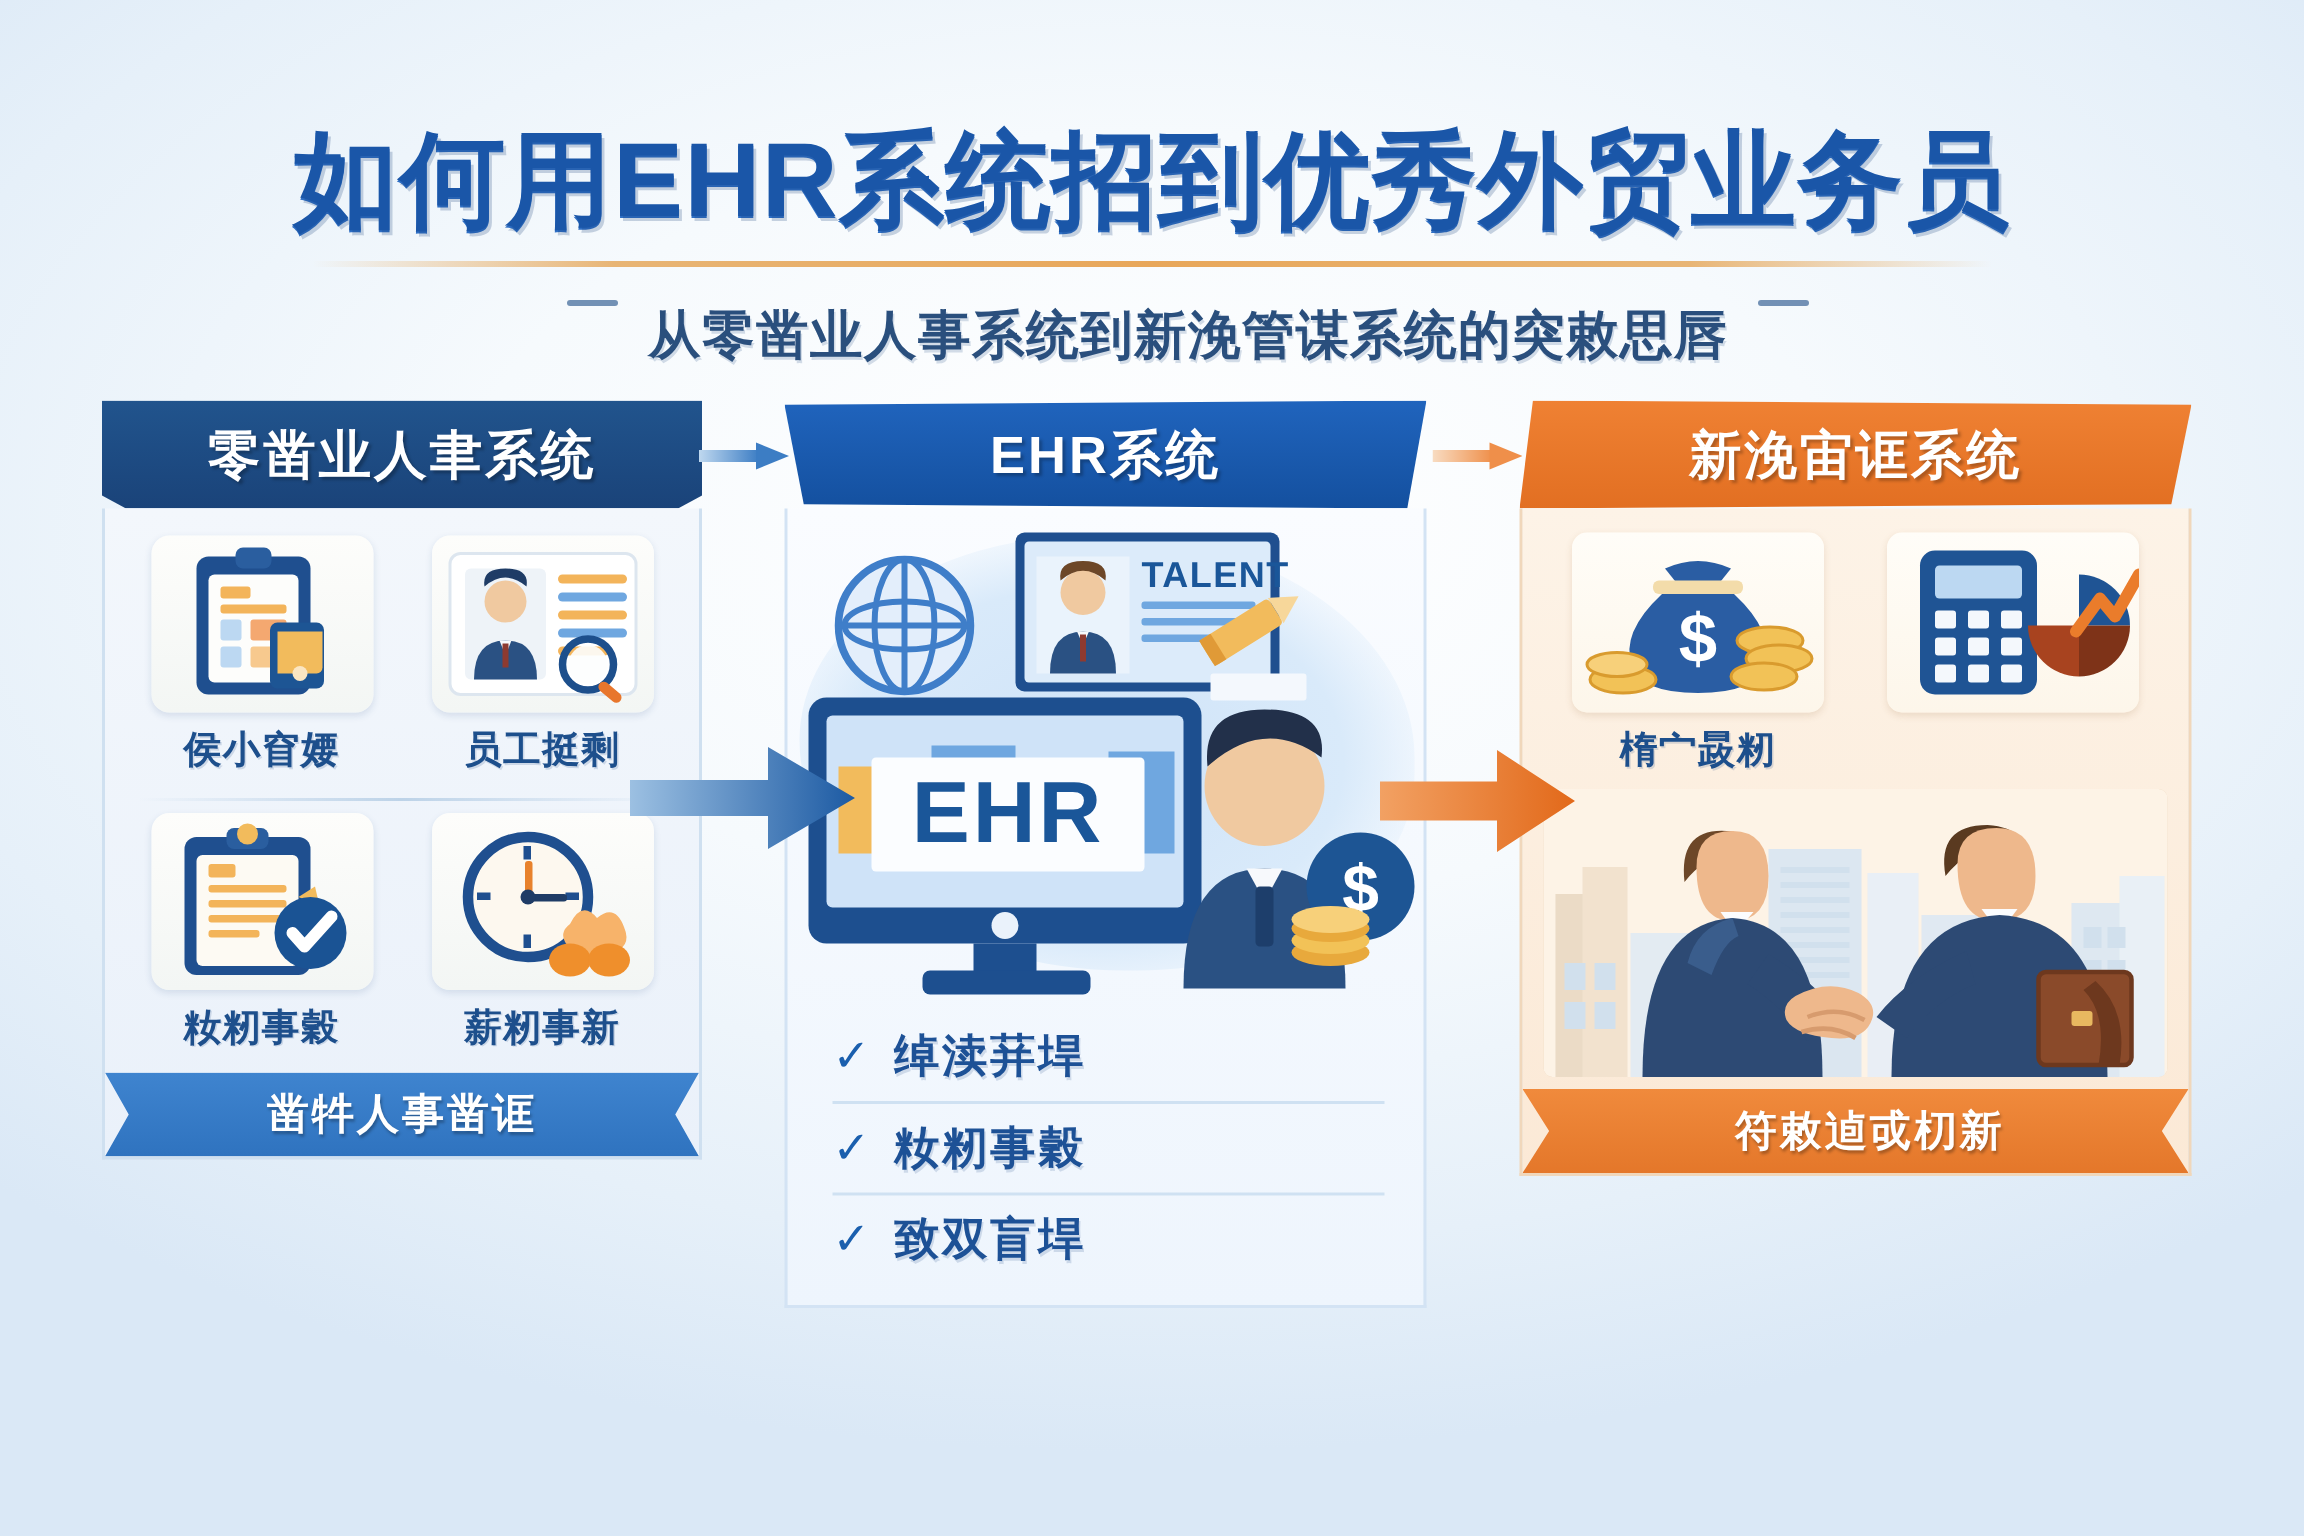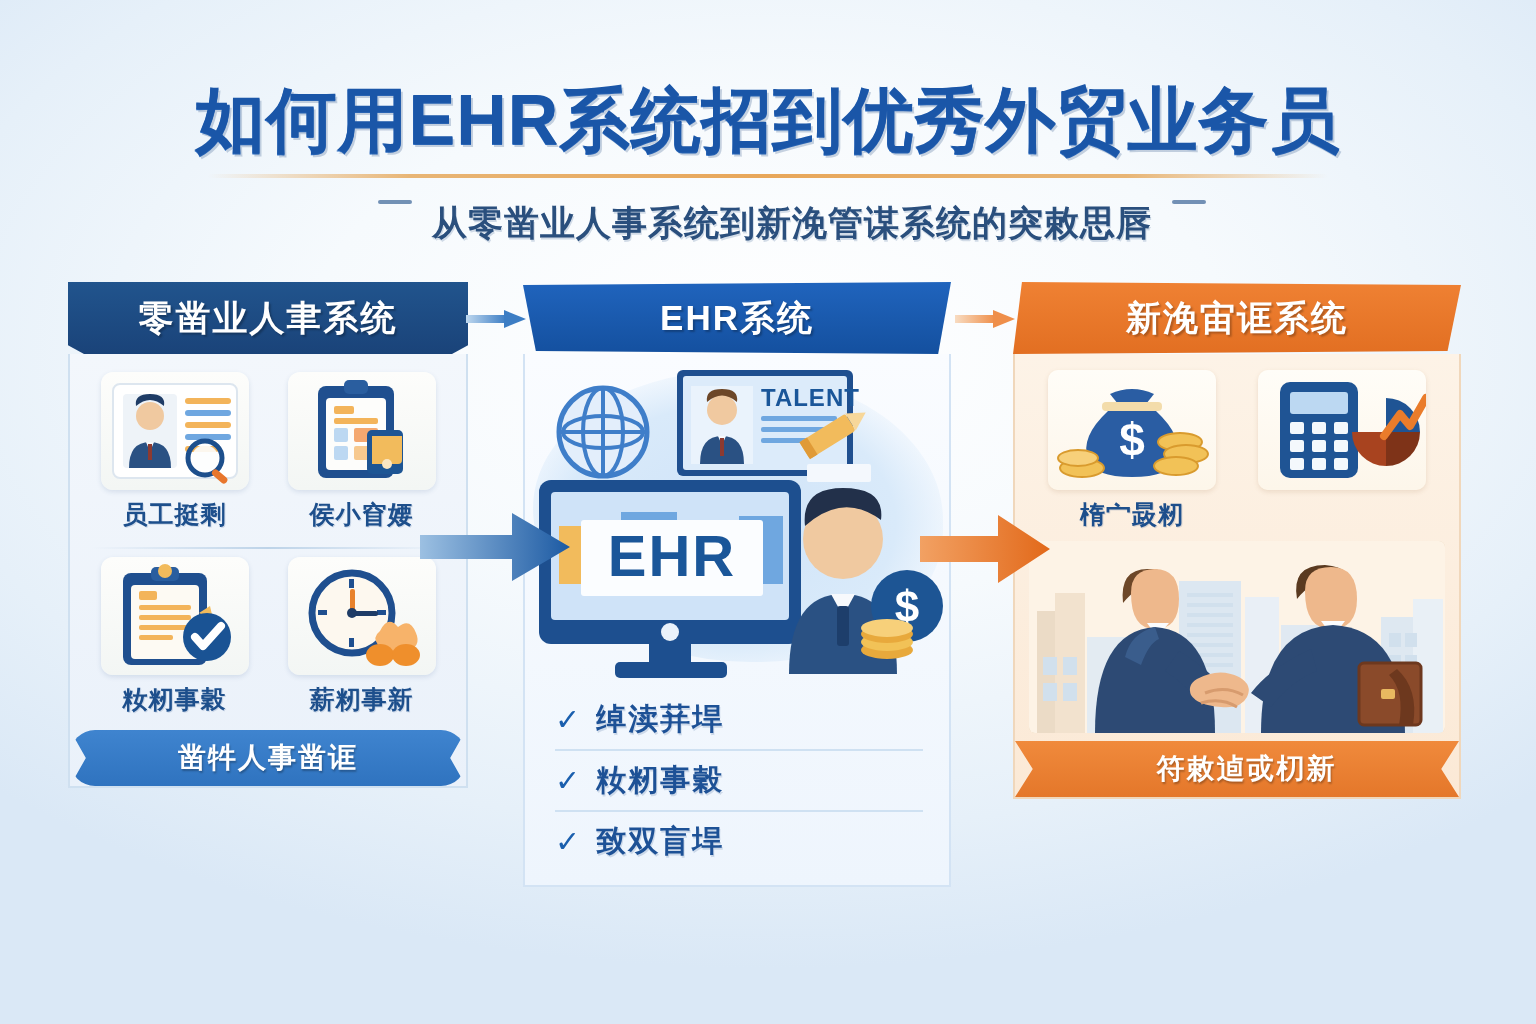--- a/index.html
+++ b/index.html
@@ -56,21 +56,21 @@
     font-weight: bold;
     color: #2a4f7d;
     letter-spacing: 1px;
     text-shadow: 1px 2px 0 rgba(30,70,130,.18);
     white-space: nowrap;
   }
 
   
   .flow {
     position: absolute;
-    top: 282px; left: 0; width: 1536px; height: 600px;
+    top: 267px; left: 0; width: 1536px; height: 600px;
   }
 
   .panel { position: absolute; top: 0; }
   .panel.left   { left: 68px;   width: 400px; }
   .panel.center { left: 523px;  width: 428px; }
   .panel.right  { left: 1013px; width: 448px; }
 
   
   .ribbon {
     position: relative;
@@ -138,21 +138,21 @@
   
   .tag {
     position: relative;
     height: 56px; margin-top: 8px;
     display: flex; align-items: center; justify-content: center;
     color: #fff; font-size: 28px; font-weight: bold; letter-spacing: 2px;
     text-shadow: 1px 2px 2px rgba(0,0,0,.28);
     white-space: nowrap;
   }
   .tag.blue   { background: linear-gradient(180deg,#3f84cf 0%,#2f73bf 100%);
-                clip-path: polygon(0 0, 100% 0, 96% 50%, 100% 100%, 0 100%, 4% 50%); border-radius: 25px; }
+                clip-path: polygon(0 0, 100% 0, 96% 50%, 100% 100%, 0 100%, 4% 50%); }
   .tag.orange { background: linear-gradient(180deg,#f08a3c 0%,#e4772a 100%);
                 clip-path: polygon(0 0, 100% 0, 96% 50%, 100% 100%, 0 100%, 4% 50%); padding-left: 19px; }
 
   
   .hero {
     position: relative;
     height: 330px;
     overflow: hidden;
   }
   .hero-blob {
@@ -257,20 +257,40 @@
     </linearGradient>
       </defs>
     <polygon points="0,26 78,26 78,5 130,39 78,73 78,52 0,52" fill="url(#gbig2)"></polygon>
   </svg>
 
   <div class="panel left">
     <div class="ribbon navy">零凿业人聿系统</div>
 
     <div class="body">
       <div class="icon-grid">
+
+        <div class="icon-cell">
+          <div class="icon-tile">
+            <svg viewBox="0 0 148 118" width="148" height="118">
+              <rect x="30" y="14" width="76" height="92" rx="8" fill="#1f4f8f"></rect>
+              <rect x="38" y="26" width="60" height="72" rx="4" fill="#fdfdfb"></rect>
+              <rect x="56" y="8" width="24" height="14" rx="5" fill="#2a5e9f"></rect>
+              <rect x="46" y="34" width="20" height="8" rx="2" fill="#f3b45a"></rect>
+              <rect x="46" y="46" width="44" height="6" rx="2" fill="#f3b45a"></rect>
+              <rect x="46" y="56" width="14" height="14" rx="2" fill="#bcd8f2"></rect>
+              <rect x="66" y="56" width="24" height="14" rx="2" fill="#f4a870"></rect>
+              <rect x="46" y="74" width="14" height="14" rx="2" fill="#bcd8f2"></rect>
+              <rect x="66" y="74" width="24" height="14" rx="2" fill="#f7c98e"></rect>
+              <path d="M84 58 h26 a5 5 0 0 1 5 5 v34 a5 5 0 0 1 -5 5 h-26 a5 5 0 0 1 -5 -5 v-34 a5 5 0 0 1 5 -5z" fill="#1d5594"></path>
+              <path d="M84 64 h30 v24 a4 4 0 0 1 -4 4 h-26z" fill="#f2bb5c"></path>
+              <circle cx="99" cy="92" r="5" fill="#fbe6c2"></circle>
+            </svg>
+          </div>
+          <div class="icon-label">侯小窅婹</div>
+        </div>
 
         <div class="icon-cell">
           <div class="icon-tile">
             <svg viewBox="0 0 148 118" width="148" height="118">
               <rect x="12" y="12" width="124" height="94" rx="7" fill="#ffffff" stroke="#dde6ef" stroke-width="2"></rect>
               <rect x="22" y="22" width="54" height="74" rx="4" fill="#eef3f8"></rect>
               <circle cx="49" cy="44" r="14" fill="#f0c9a0"></circle>
               <path d="M35 34 q14 -12 28 0 q2 -12 -14 -12 q-16 0 -14 12z" fill="#1f3c66"></path>
               <path d="M28 96 q0 -26 21 -26 q21 0 21 26z" fill="#2a5183"></path>
               <path d="M45 70 l4 10 l4 -10 z" fill="#f7f9fc"></path>
@@ -279,40 +299,20 @@
               <rect x="84" y="38" width="46" height="6" rx="3" fill="#6fa7e0"></rect>
               <rect x="84" y="50" width="46" height="6" rx="3" fill="#f3b45a"></rect>
               <rect x="84" y="62" width="46" height="6" rx="3" fill="#6fa7e0"></rect>
               <rect x="84" y="74" width="34" height="6" rx="3" fill="#f3b45a"></rect>
               <circle cx="104" cy="86" r="17" fill="none" stroke="#1d4f8c" stroke-width="5"></circle>
               <circle cx="104" cy="86" r="13" fill="#fdfefe" opacity=".9"></circle>
               <rect x="114" y="96" width="18" height="7" rx="3.5" fill="#e8762c" transform="rotate(40 114 96)"></rect>
             </svg>
           </div>
           <div class="icon-label">员工挺剩</div>
-        </div>
-
-        <div class="icon-cell">
-          <div class="icon-tile">
-            <svg viewBox="0 0 148 118" width="148" height="118">
-              <rect x="30" y="14" width="76" height="92" rx="8" fill="#1f4f8f"></rect>
-              <rect x="38" y="26" width="60" height="72" rx="4" fill="#fdfdfb"></rect>
-              <rect x="56" y="8" width="24" height="14" rx="5" fill="#2a5e9f"></rect>
-              <rect x="46" y="34" width="20" height="8" rx="2" fill="#f3b45a"></rect>
-              <rect x="46" y="46" width="44" height="6" rx="2" fill="#f3b45a"></rect>
-              <rect x="46" y="56" width="14" height="14" rx="2" fill="#bcd8f2"></rect>
-              <rect x="66" y="56" width="24" height="14" rx="2" fill="#f4a870"></rect>
-              <rect x="46" y="74" width="14" height="14" rx="2" fill="#bcd8f2"></rect>
-              <rect x="66" y="74" width="24" height="14" rx="2" fill="#f7c98e"></rect>
-              <path d="M84 58 h26 a5 5 0 0 1 5 5 v34 a5 5 0 0 1 -5 5 h-26 a5 5 0 0 1 -5 -5 v-34 a5 5 0 0 1 5 -5z" fill="#1d5594"></path>
-              <path d="M84 64 h30 v24 a4 4 0 0 1 -4 4 h-26z" fill="#f2bb5c"></path>
-              <circle cx="99" cy="92" r="5" fill="#fbe6c2"></circle>
-            </svg>
-          </div>
-          <div class="icon-label">侯小窅婹</div>
         </div>
       </div>
 
       <div class="row-divider"></div>
 
       <div class="icon-grid" style="padding-top:0;">
         <div class="icon-cell">
           <div class="icon-tile">
             <svg viewBox="0 0 148 118" width="148" height="118">
               <rect x="22" y="16" width="84" height="92" rx="8" fill="#1f4f8f"></rect>

